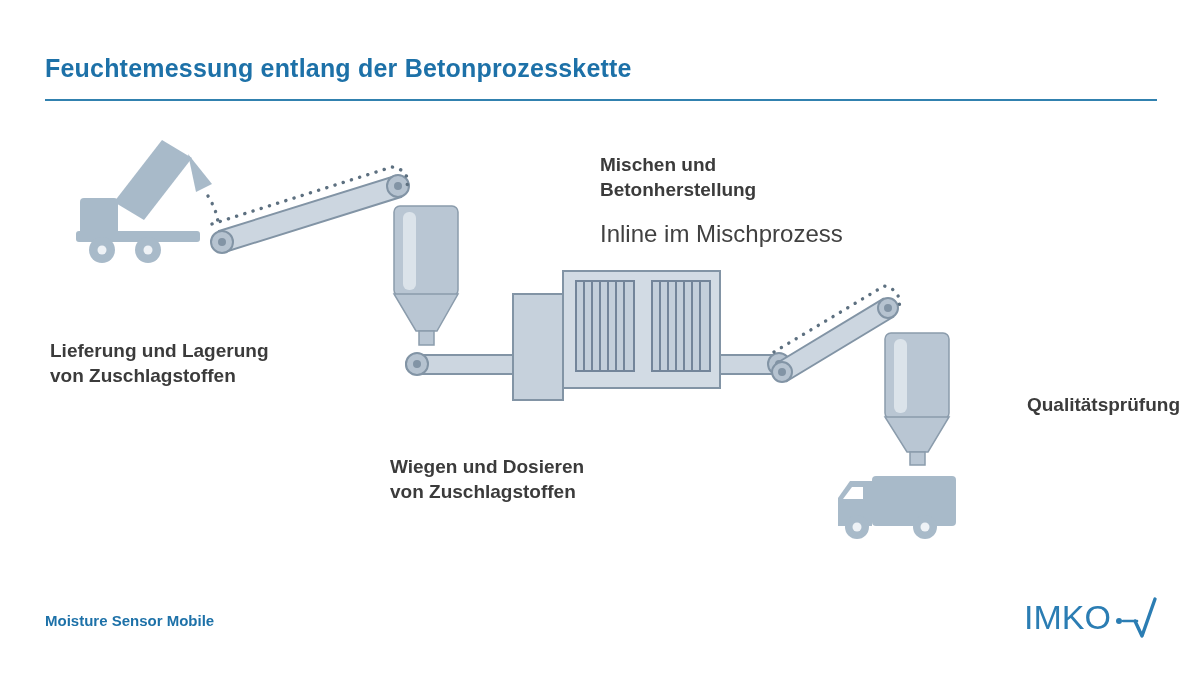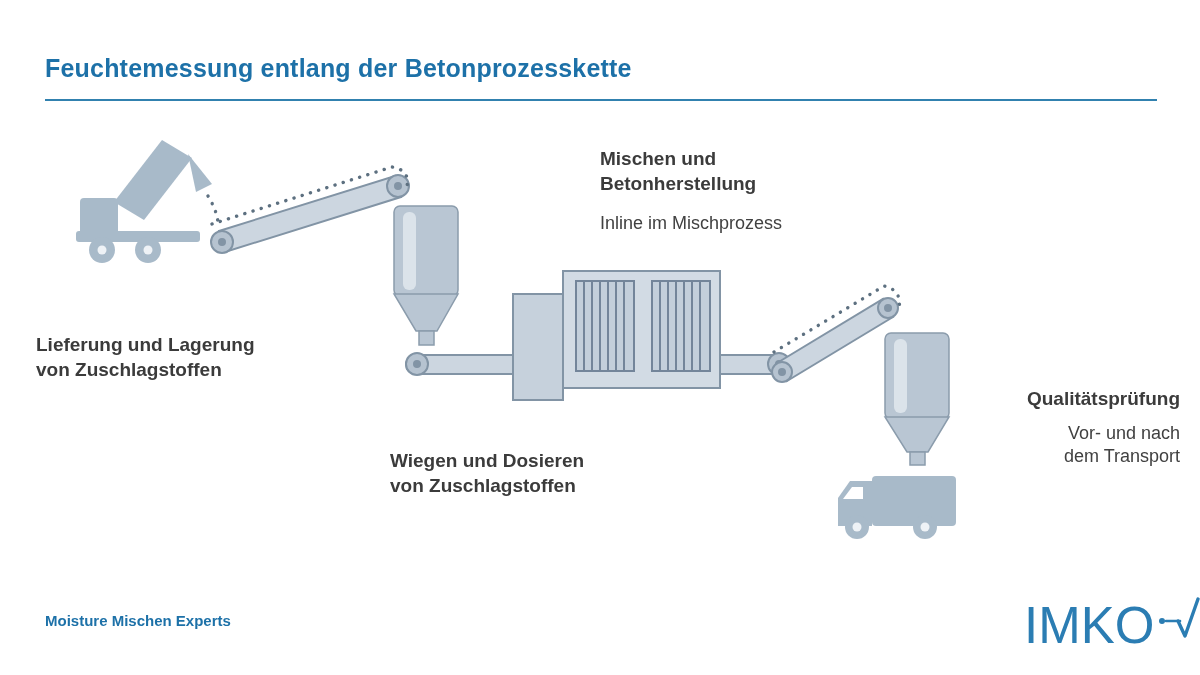--- a/index.html
+++ b/index.html
@@ -11,39 +11,39 @@
     overflow:hidden;
   }
   .page-title{
     position:absolute;left:45px;top:54px;
     font-size:25px;font-weight:bold;color:#1d71a8;letter-spacing:.2px;
   }
   .title-rule{
     position:absolute;left:45px;top:99px;width:1112px;height:2px;background:#3181af;
   }
   .art{position:absolute;left:0;top:0;}
-  .stage{position:absolute;}
+  .stage{position:absolute;margin-top:6px;}
   .stage-heading{
     font-weight:bold;font-size:19px;line-height:1.32;
     white-space:pre-line;color:#3b3b3b;margin:0;
   }
   .stage-sub{
-    font-size:18px;line-height:1.3;white-space:pre-line;
+    font-size:24px;line-height:1.3;white-space:pre-line;
     color:#414141;margin:16px 0 0 0;
   }
   .stage-quality .stage-sub{margin-top:11px;}
   .footer-tagline{
     position:absolute;left:45px;top:612px;
     font-size:15px;font-weight:600;color:#1d71a8;
   }
   .logo{
     position:absolute;left:1024px;top:592px;
     display:flex;align-items:flex-start;color:#2b7db3;
   }
-  .logo-text{font-size:51px;line-height:1;margin-top:8px;letter-spacing:0;}
+  .logo-text{font-size:34px;line-height:1;margin-top:8px;letter-spacing:0;}
   .logo-mark{margin-left:2px;}
 </style>
 </head>
 <body>
 
 <div class="canvas">
 
   <div class="page-title">Feuchtemessung entlang der Betonprozesskette</div>
   <div class="title-rule"></div>
 
@@ -114,43 +114,41 @@
       <rect x="872" y="476" width="84" height="50" rx="4"></rect>
       <path d="M838,526 L838,498 L850,481 L872,481 L872,526 Z"></path>
       <polygon points="843,499 852,487 863,487 863,499" fill="#ffffff"></polygon>
       <circle cx="857" cy="527" r="12"></circle>
       <circle cx="925" cy="527" r="12"></circle>
       <circle cx="857" cy="527" r="4.5" fill="#eef2f6"></circle>
       <circle cx="925" cy="527" r="4.5" fill="#eef2f6"></circle>
     </g>
   </svg>
 
-  <div class="stage stage-delivery" style="left:36px;top:332px;width:270px;">
+  <div class="stage stage-delivery" style="left:50px;top:332px;width:270px;">
     <p class="stage-heading">Lieferung und Lagerung
 von Zuschlagstoffen</p>
   </div>
 
   <div class="stage stage-mixing" style="left:600px;top:146px;width:280px;">
     <p class="stage-heading">Mischen und
 Betonherstellung</p>
     <p class="stage-sub">Inline im Mischprozess</p>
   </div>
 
   <div class="stage stage-weighing" style="left:390px;top:448px;width:280px;">
     <p class="stage-heading">Wiegen und Dosieren
 von Zuschlagstoffen</p>
   </div>
 
   <div class="stage stage-quality" style="left:980px;top:386px;width:200px;text-align:right;">
     <p class="stage-heading">Qualitätsprüfung</p>
-    <p class="stage-sub">Vor- und nach
-dem Transport</p>
   </div>
 
-  <div class="footer-tagline">Moisture Mischen Experts</div>
+  <div class="footer-tagline">Moisture Sensor Mobile</div>
 
   <div class="logo">
     <span class="logo-text">IMKO</span>
     <svg class="logo-mark" width="46" height="52" viewBox="0 0 46 52">
       <circle cx="6" cy="29" r="3" fill="#2b7db3"></circle>
       <path d="M10,29 H24" fill="none" stroke="#2b7db3" stroke-width="2.6" stroke-linecap="round"></path>
       <path d="M22,29 L29,44 L42,7" fill="none" stroke="#2b7db3" stroke-width="3.4" stroke-linecap="round" stroke-linejoin="round"></path>
     </svg>
   </div>
 

